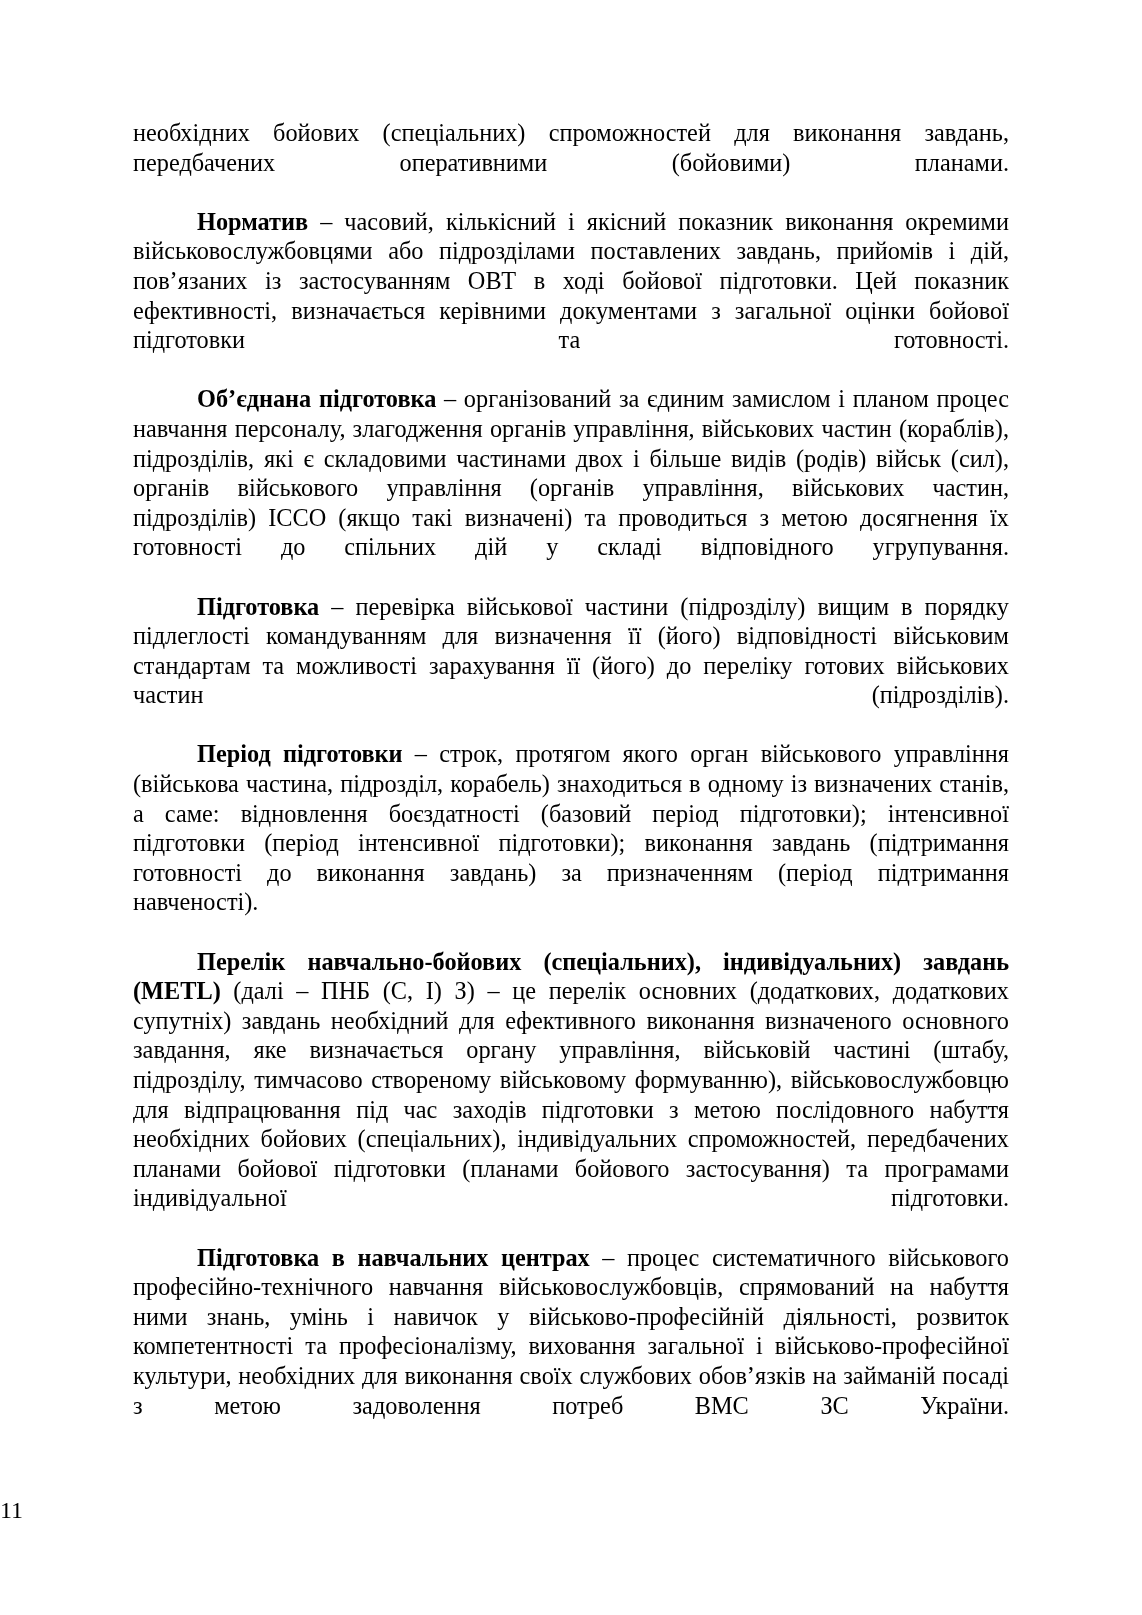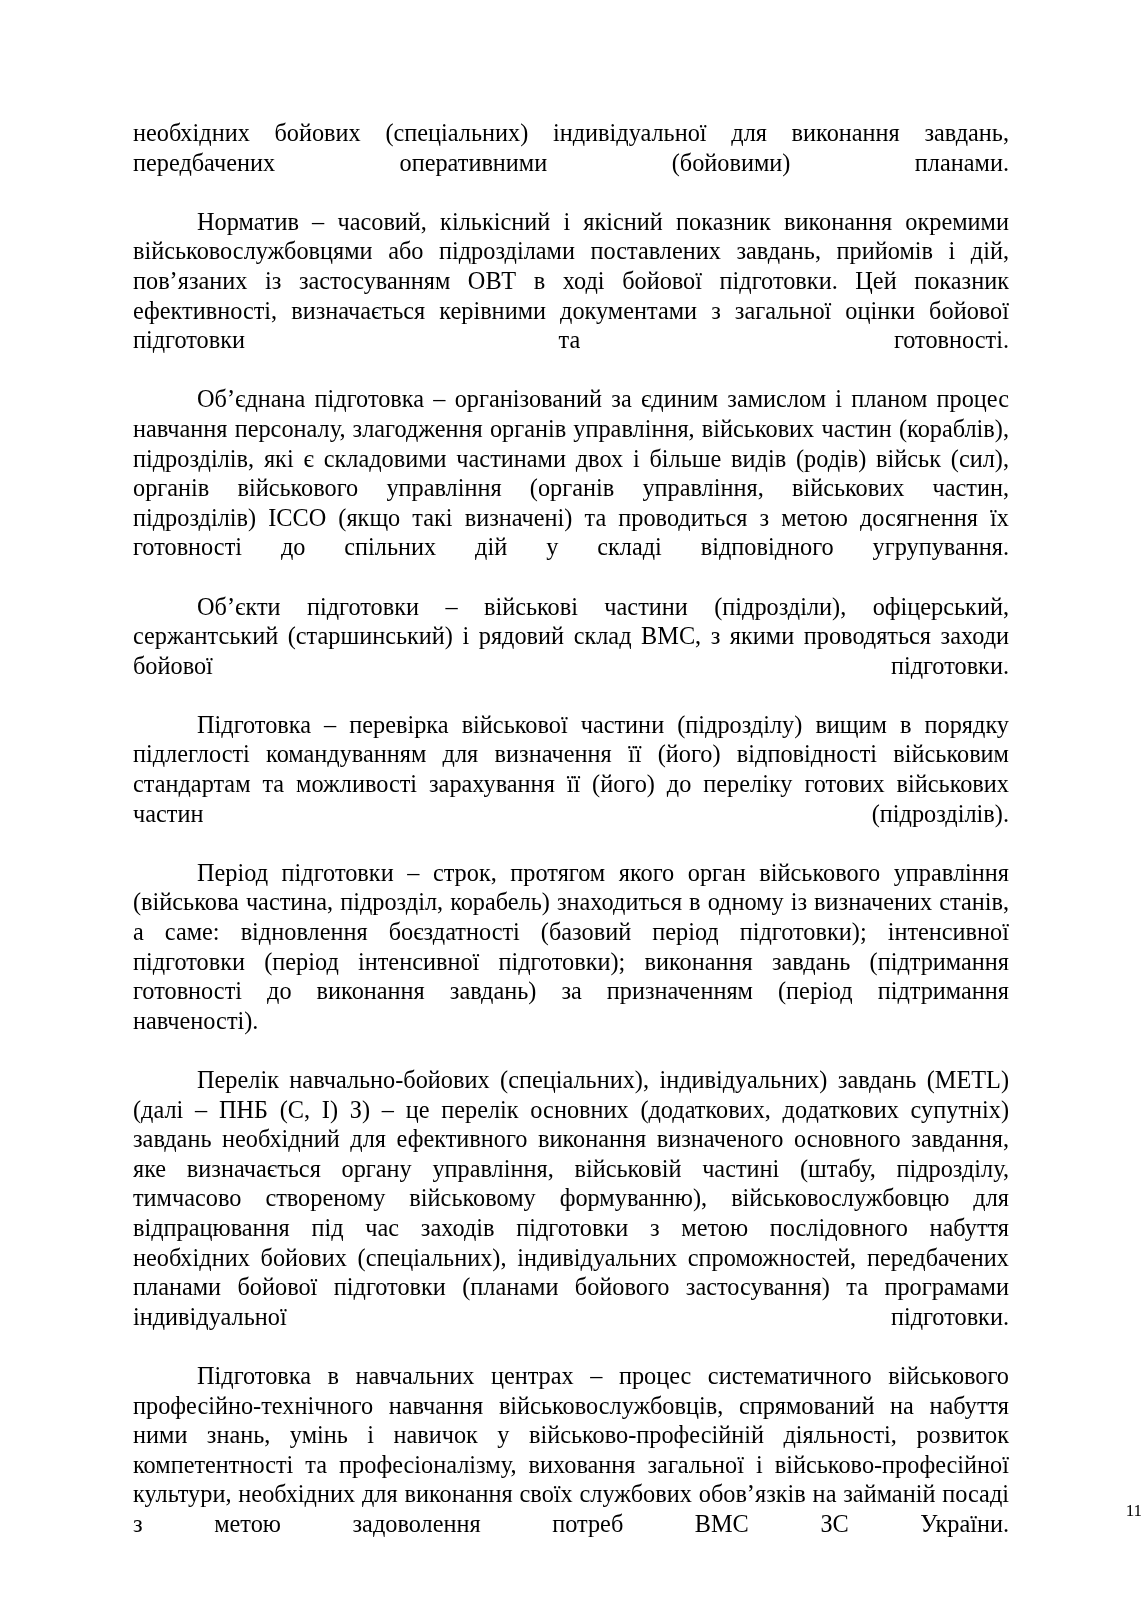--- a/index.html
+++ b/index.html
@@ -35,52 +35,51 @@
     text-align: justify;
     text-justify: inter-word;
     text-indent: 0;
     hyphens: none;
     word-spacing: 0.02em;
   }
   p.para.indent {
     text-indent: 64px;
   }
   p.para .lead {
-    font-weight: normal;
+    font-weight: bold;
   }
   
   p.para::after {
     content: "";
     display: inline-block;
     width: 100%;
   }
   .pageno {
     position: absolute;
     left: 0;
     right: 0;
     top: 1496px;
-    text-align: right;
-    font-size: 17px;
+    text-align: left;
+    font-size: 24px;
     line-height: 29.6px;
   }
 </style>
 </head>
 <body>
 
 <div class="page">
 
   <div class="text-body">
 
-    <p class="para"><span class="lead"></span><span>необхідних бойових (спеціальних) індивідуальної для виконання завдань, передбачених оперативними (бойовими) планами.</span></p>
+    <p class="para"><span class="lead"></span><span>необхідних бойових (спеціальних) спроможностей для виконання завдань, передбачених оперативними (бойовими) планами.</span></p>
 
     <p class="para indent"><span class="lead">Норматив</span><span> – часовий, кількісний і якісний показник виконання окремими військовослужбовцями або підрозділами поставлених завдань, прийомів і дій, пов’язаних із застосуванням ОВТ в ході бойової підготовки. Цей показник ефективності, визначається керівними документами з загальної оцінки бойової підготовки та готовності.</span></p>
 
     <p class="para indent"><span class="lead">Об’єднана підготовка</span><span> – організований за єдиним замислом і планом процес навчання персоналу, злагодження органів управління, військових частин (кораблів), підрозділів, які є складовими частинами двох і більше видів (родів) військ (сил), органів військового управління (органів управління, військових частин, підрозділів) ІССО (якщо такі визначені) та проводиться з метою досягнення їх готовності до спільних дій у складі відповідного угрупування.</span></p>
 
-    <p class="para indent"><span class="lead">Об’єкти підготовки</span><span> – військові частини (підрозділи), офіцерський, сержантський (старшинський) і рядовий склад ВМС, з якими проводяться заходи бойової підготовки.</span></p>
 
 
     <p class="para indent"><span class="lead">Підготовка</span><span> – перевірка військової частини (підрозділу) вищим в порядку підлеглості командуванням для визначення її (його) відповідності військовим стандартам та можливості зарахування її (його) до переліку готових військових частин (підрозділів).</span></p>
 
     <p class="para indent"><span class="lead">Період підготовки</span><span> – строк, протягом якого орган військового управління (військова частина, підрозділ, корабель) знаходиться в одному із визначених станів, а саме: відновлення боєздатності (базовий період підготовки); інтенсивної підготовки (період інтенсивної підготовки); виконання завдань (підтримання готовності до виконання завдань) за призначенням (період підтримання навченості).</span></p>
 
     <p class="para indent"><span class="lead">Перелік навчально-бойових (спеціальних), індивідуальних) завдань (METL)</span><span> (далі – ПНБ (С, І) З) – це перелік основних (додаткових, додаткових супутніх) завдань необхідний для ефективного виконання визначеного основного завдання, яке визначається органу управління, військовій частині (штабу, підрозділу, тимчасово створеному військовому формуванню), військовослужбовцю для відпрацювання під час заходів підготовки з метою послідовного набуття необхідних бойових (спеціальних), індивідуальних спроможностей, передбачених планами бойової підготовки (планами бойового застосування) та програмами індивідуальної підготовки.</span></p>
 
     <p class="para indent"><span class="lead">Підготовка в навчальних центрах</span><span> – процес систематичного військового професійно-технічного навчання військовослужбовців, спрямований на набуття ними знань, умінь і навичок у військово-професійній діяльності, розвиток компетентності та професіоналізму, виховання загальної і військово-професійної культури, необхідних для виконання своїх службових обов’язків на займаній посаді з метою задоволення потреб ВМС ЗС України.</span></p>
 

